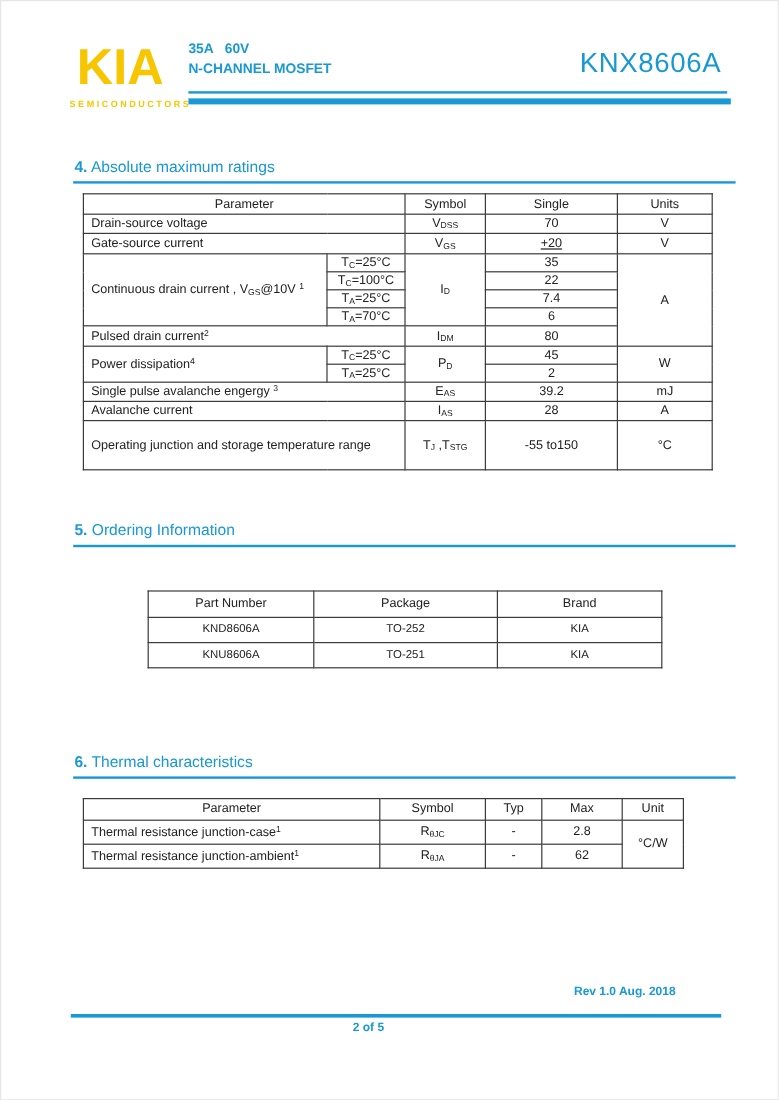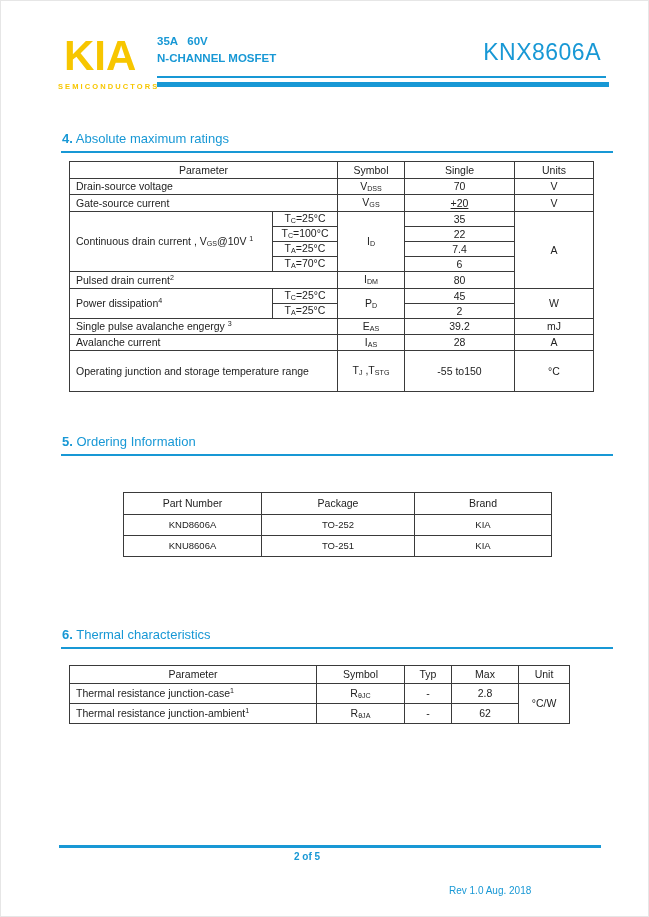--- a/index.html
+++ b/index.html
@@ -41,22 +41,22 @@
   tr.h15 { height:15px; } tr.h16 { height:16px; } tr.h17 { height:17px; }
   tr.h18 { height:18px; } tr.h20 { height:20px; } tr.h21 { height:21px; }
   tr.h22 { height:22px; } tr.h41 { height:41px;margin-left:48px; }
   sub { font-size:0.68em; vertical-align:-0.18em; letter-spacing:0; }
   sup { font-size:0.68em; vertical-align:0.5em; }
   .u  { text-decoration:underline; }
   
   .footer-line { position:absolute; left:58px; top:844px; width:542px; height:2.5px; background:var(--accent-blue); }
   .footer-page { position:absolute; left:256px; top:850px; width:100px; text-align:center;
                  font-size:10px; font-weight:bold; color:var(--accent-blue); }
-  .footer-rev  { position:absolute; left:448px; top:884px; width:114px; 
-                 font-size:10px; font-weight:normal; color:var(--accent-blue); }
+  .footer-rev  { position:absolute; left:448px; top:820px; width:114px; text-align:right;
+                 font-size:10px; font-weight:bold; color:var(--accent-blue); }
 </style>
 </head>
 <body>
 
 <div class="page">
 
   <div class="logo">KIA</div>
   <div class="logo-sub">SEMICONDUCTORS</div>
   <div class="spec"><span>35A   60V</span><br><span>N-CHANNEL MOSFET</span></div>
   <div class="partnum">KNX8606A</div>

